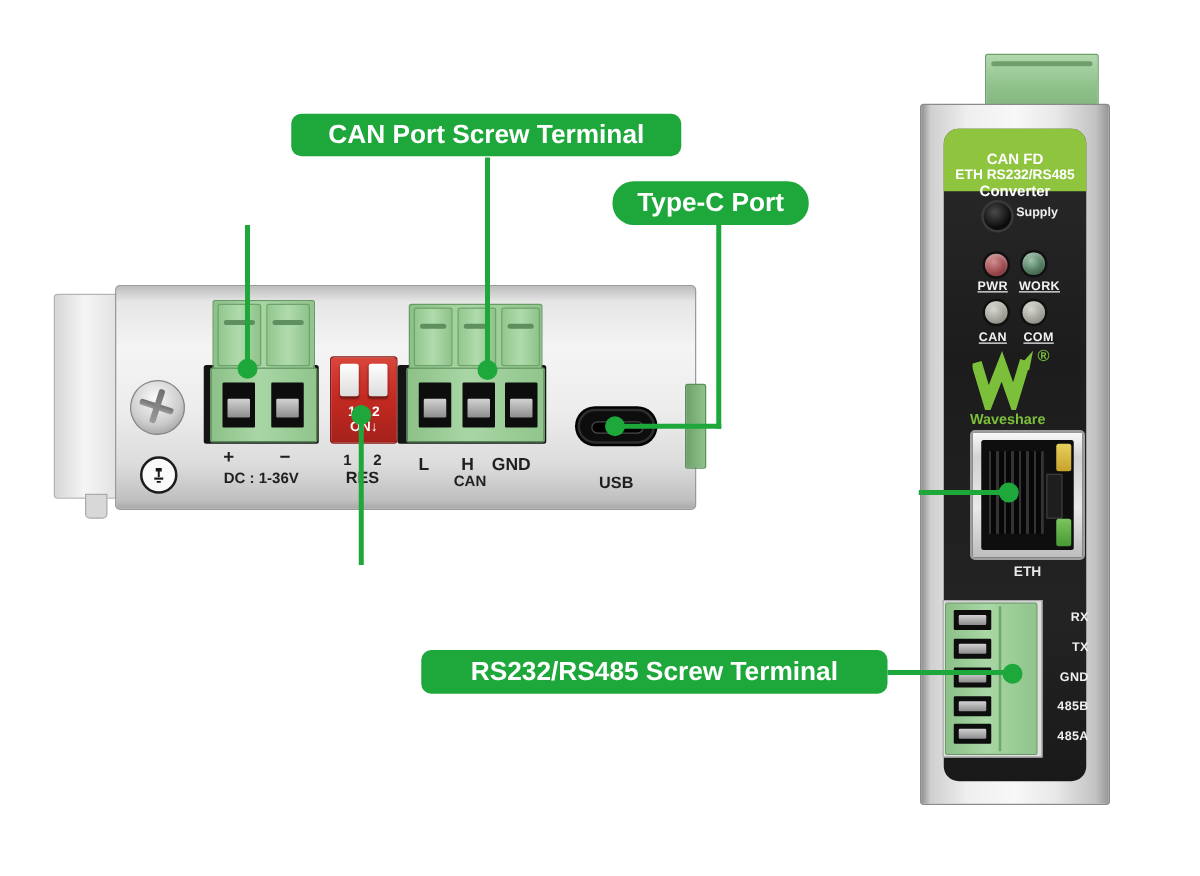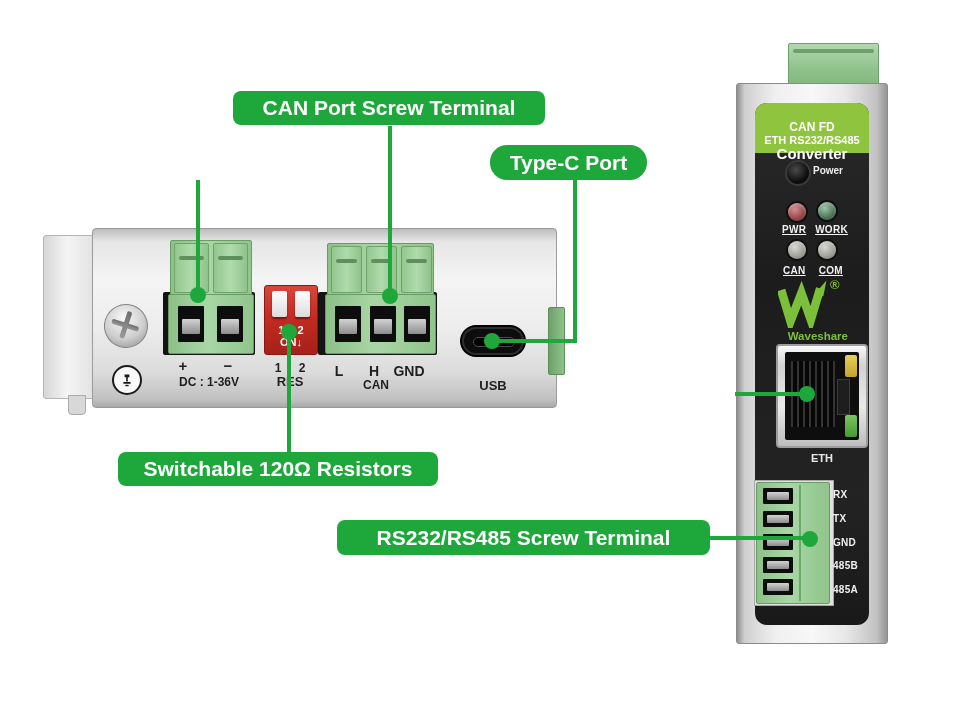--- a/index.html
+++ b/index.html
@@ -55,21 +55,21 @@
             border:2px solid #9d9d9d;border-radius:4px;}
   .ethblack{position:absolute;left:7px;top:6px;width:74px;height:88px;background:#0e0e0e;border-radius:2px;}
   .ethpins{position:absolute;left:6px;top:9px;width:44px;height:66px;
            background:repeating-linear-gradient(90deg,#343434 0 2px,#070707 2px 6px);}
   .ethlatch{position:absolute;left:52px;top:27px;width:11px;height:34px;background:#1e1e1e;border:1px solid #3c3c3c;}
   .ethled-y{position:absolute;left:60px;top:3px;width:12px;height:22px;border-radius:2px;
             background:linear-gradient(180deg,#e8cf5c,#c6a32d);}
   .ethled-g{position:absolute;left:60px;top:63px;width:12px;height:22px;border-radius:2px;
             background:linear-gradient(180deg,#7cc45e,#479a33);}
   .pincol{position:absolute;display:flex;flex-direction:column;justify-content:space-between;
-          color:#f0f0f0;font-size:10px;font-weight:bold;letter-spacing:.3px;}
+          color:#f0f0f0;font-size:10px;font-weight:bold;letter-spacing:.3px;text-align:right;}
   .green-txt{color:#7cbf3b;font-weight:bold;}
 
   
   .screw{background:radial-gradient(circle at 40% 35%,#fafafa,#cdcdcd 55%,#8e8e8e 95%);
          border:1px solid #848484;border-radius:50%;transform:rotate(18deg);}
   .screw:before,.screw:after{content:"";position:absolute;background:linear-gradient(180deg,#6f6f6f,#9a9a9a);border-radius:2px;}
   .screw:before{left:6px;top:18px;width:28px;height:5px;}
   .screw:after{left:18px;top:6px;width:5px;height:28px;}
   .gnd{background:#fafafa;border:2px solid #1c1c1c;border-radius:50%;display:flex;align-items:center;justify-content:center;}
 </style>
@@ -155,46 +155,46 @@
       <div class="abs" style="left:4px;top:5px;right:4px;height:4px;background:#6fa06c;border-radius:2px;"></div>
     </div>
 
     <div class="abs alu-front" style="left:0;top:43px;width:150px;height:559px;"></div>
 
     <div class="abs panel" style="left:19px;top:63px;width:114px;height:522px;"></div>
 
     <div class="abs hdr" style="left:19px;top:63px;width:114px;height:50px;">
       <div style="font-size:12px;line-height:13px;padding-top:18px;">CAN FD</div>
       <div style="font-size:11px;line-height:13px;">ETH RS232/RS485</div>
-      <div style="font-size:15px;line-height:13px;">Converter</div>
+      <div style="font-size:12px;line-height:13px;">Converter</div>
     </div>
 
     <div class="abs" style="left:49px;top:120px;width:22px;height:22px;border-radius:50%;background:radial-gradient(circle at 40% 35%,#4a4a4a,#0c0c0c 65%);border:2px solid #3a3a3a;"></div>
-    <div class="abs" style="left:77px;top:125px;color:#eee;font-size:10px;font-weight:bold;">Power</div>
+    <div class="abs" style="left:77px;top:125px;color:#eee;font-size:10px;font-weight:bold;">Supply</div>
 
     <div class="led led-red" style="left:52px;top:163px;"></div>
     <div class="led led-green" style="left:82px;top:162px;"></div>
     <div class="ledrow" style="left:46px;top:184px;width:66px;">
       <span>PWR</span>
       <span>WORK</span>
     </div>
 
     <div class="led led-gray" style="left:52px;top:201px;"></div>
     <div class="led led-gray" style="left:82px;top:201px;"></div>
     <div class="ledrow" style="left:47px;top:225px;width:60px;">
       <span>CAN</span>
       <span>COM</span>
     </div>
 
     <svg class="abs" style="left:42px;top:240px;" width="50" height="48" viewBox="0 0 64 60">
       <path d="M4 12 L16 52 L30 16 L42 50 L54 10" stroke="#7cbf3b" stroke-width="11" fill="none"></path>
       <path d="M46 18 L62 0 L58 20 Z" fill="#7cbf3b"></path>
     </svg>
     <div class="abs green-txt" style="left:94px;top:237px;font-size:13px;">®</div>
-    <div class="abs green-txt" style="left:40px;top:290px;width:72px;text-align:right;font-size:11.5px;">Waveshare</div>
+    <div class="abs green-txt" style="left:40px;top:290px;width:72px;text-align:left;font-size:11.5px;">Waveshare</div>
 
     <div class="abs ethframe" style="left:40px;top:304px;width:88px;height:100px;">
       <div class="ethblack">
         <div class="ethpins"></div>
         <div class="ethlatch"></div>
         <div class="ethled-y"></div>
         <div class="ethled-g"></div>
       </div>
     </div>
     <div class="abs" style="left:66px;top:412px;width:40px;text-align:center;color:#e8e8e8;font-size:11px;font-weight:bold;">ETH</div>
@@ -237,16 +237,15 @@
 
   <div class="cdot" style="left:382px;top:288px;"></div>
   <div class="cdot" style="left:190px;top:287px;"></div>
   <div class="cdot" style="left:484px;top:333px;"></div>
   <div class="cdot" style="left:799px;top:386px;"></div>
   <div class="cdot" style="left:281px;top:324px;"></div>
   <div class="cdot" style="left:802px;top:531px;"></div>
 
   <div class="callout" style="left:233px;top:91px;width:312px;">CAN Port Screw Terminal</div>
   <div class="callout" style="left:490px;top:145px;width:157px;height:35px;border-radius:17px;">Type-C Port</div>
-  <div class="callout" style="left:118px;top:452px;width:320px;">Switchable 120Ω Resistors</div>
   <div class="callout" style="left:337px;top:520px;width:373px;height:35px;">RS232/RS485 Screw Terminal</div>
 
 </div>
 
 </body></html>

